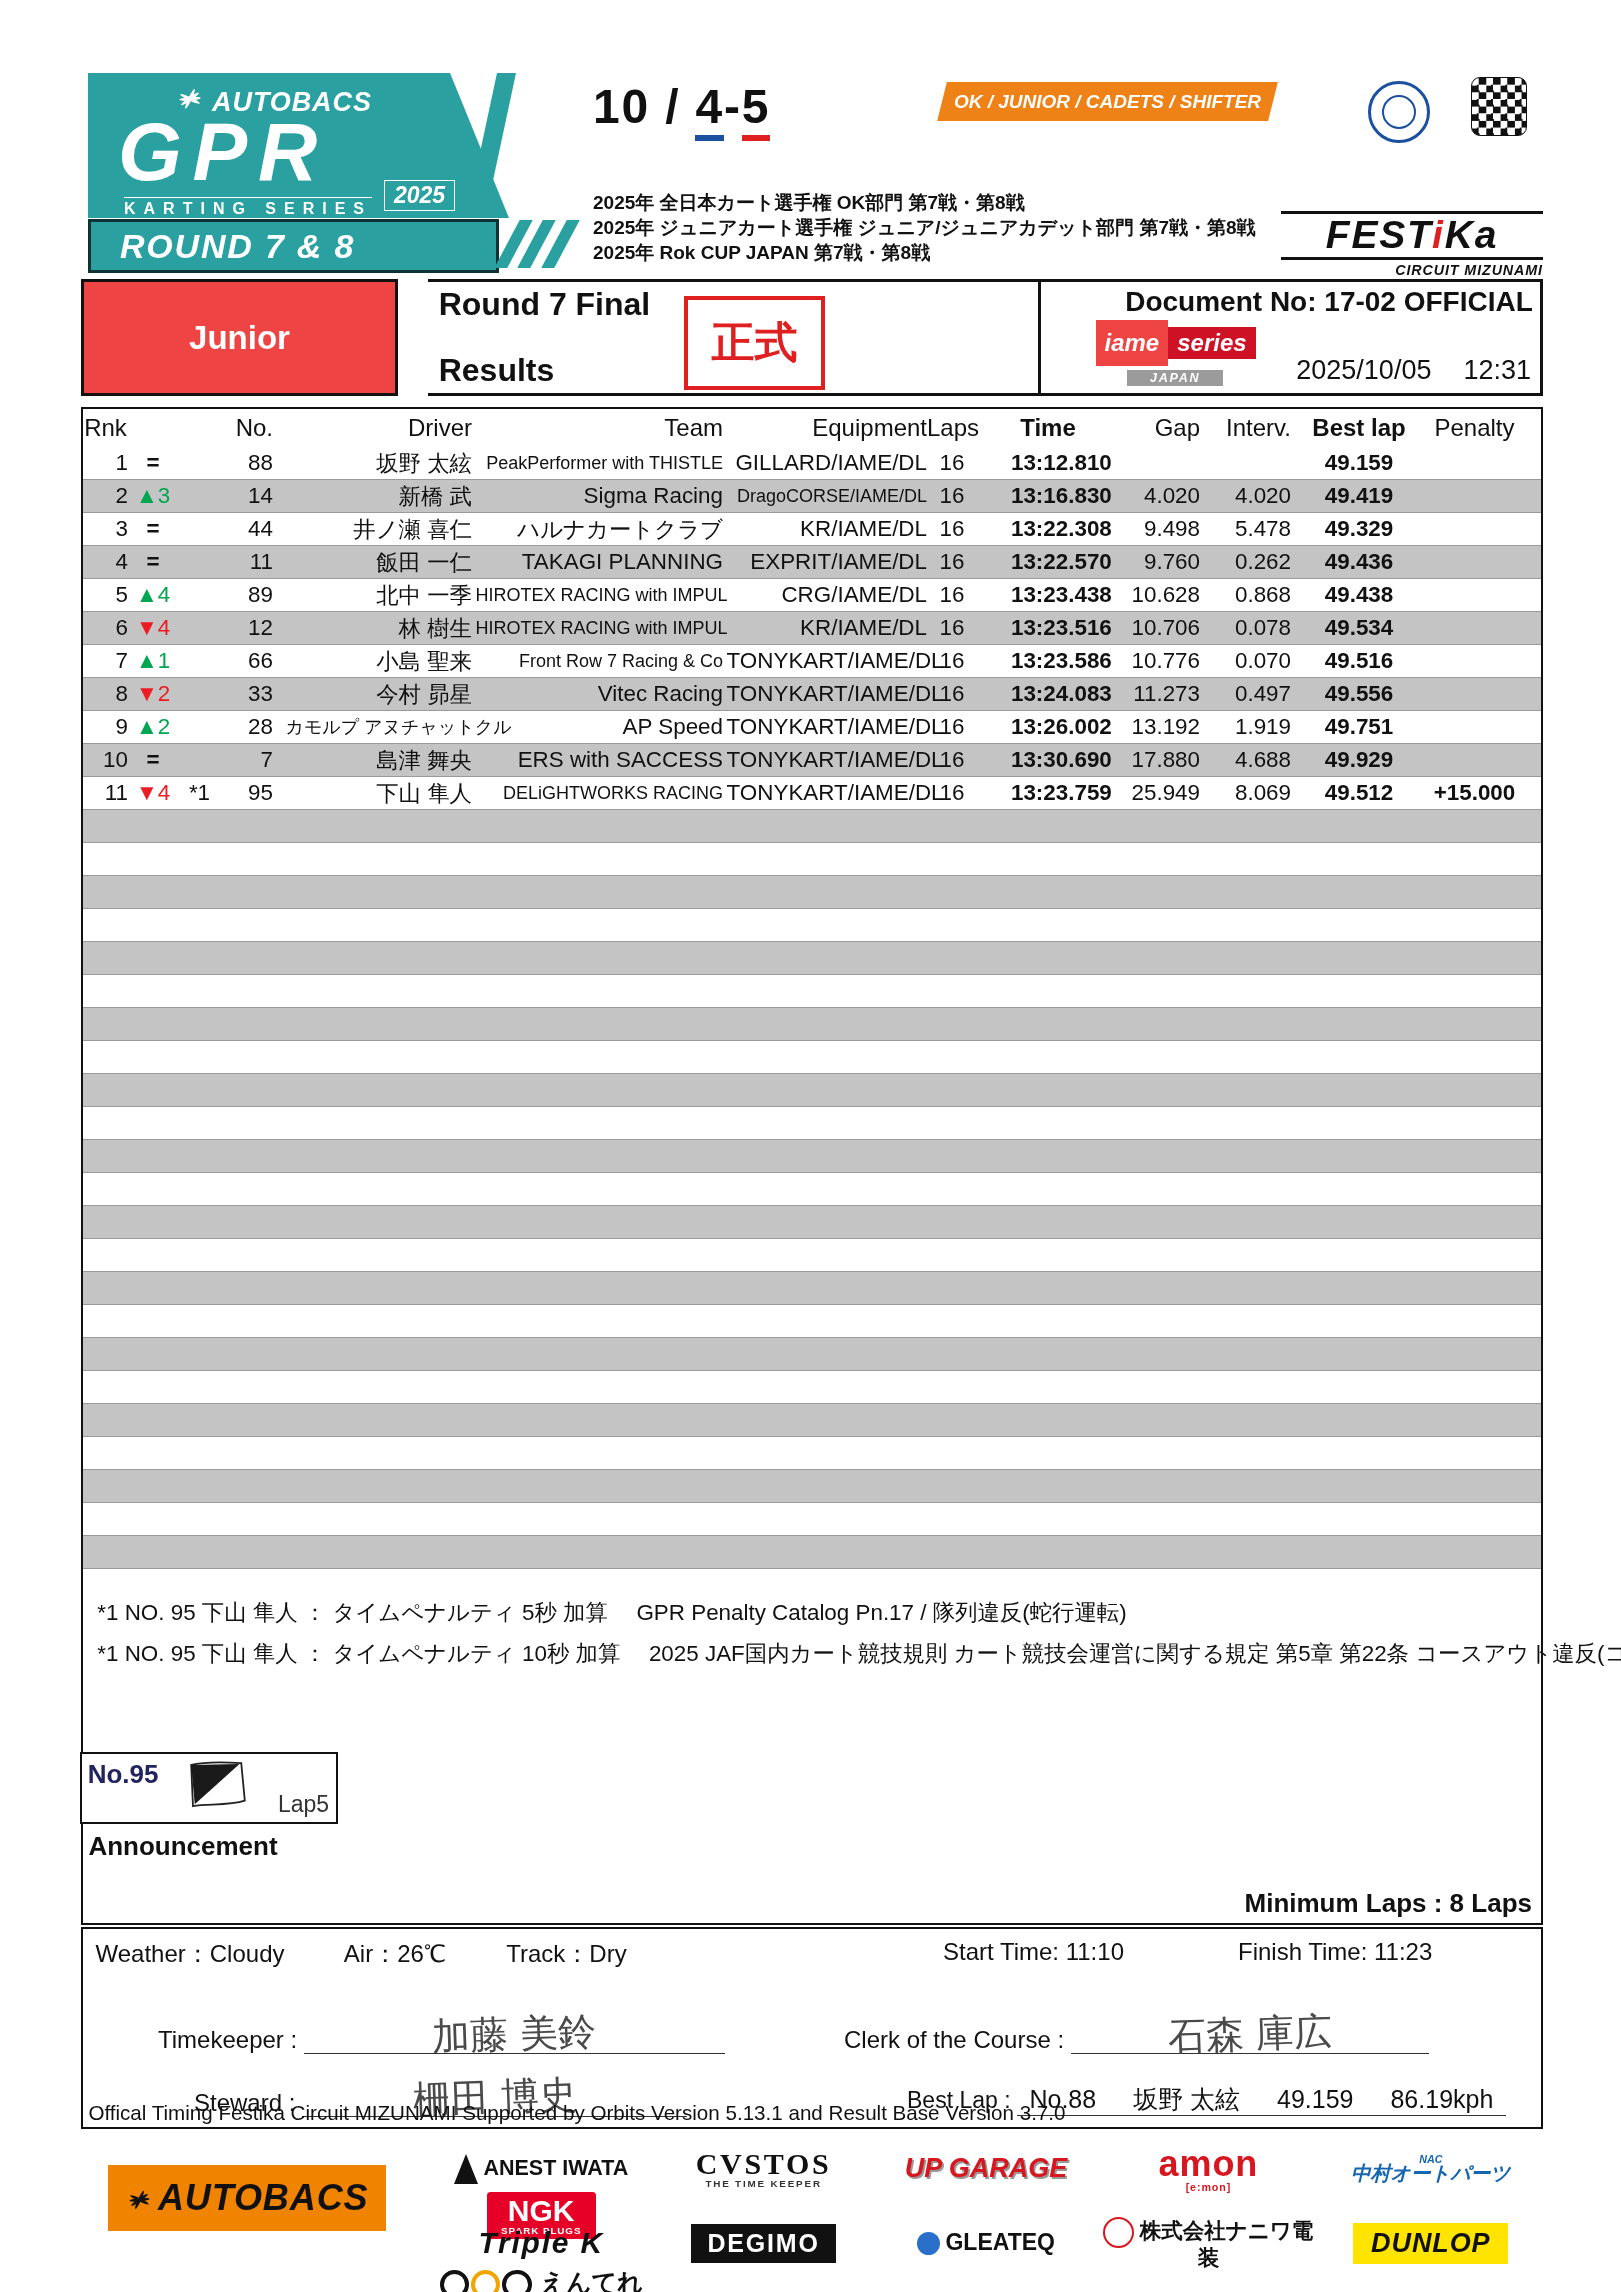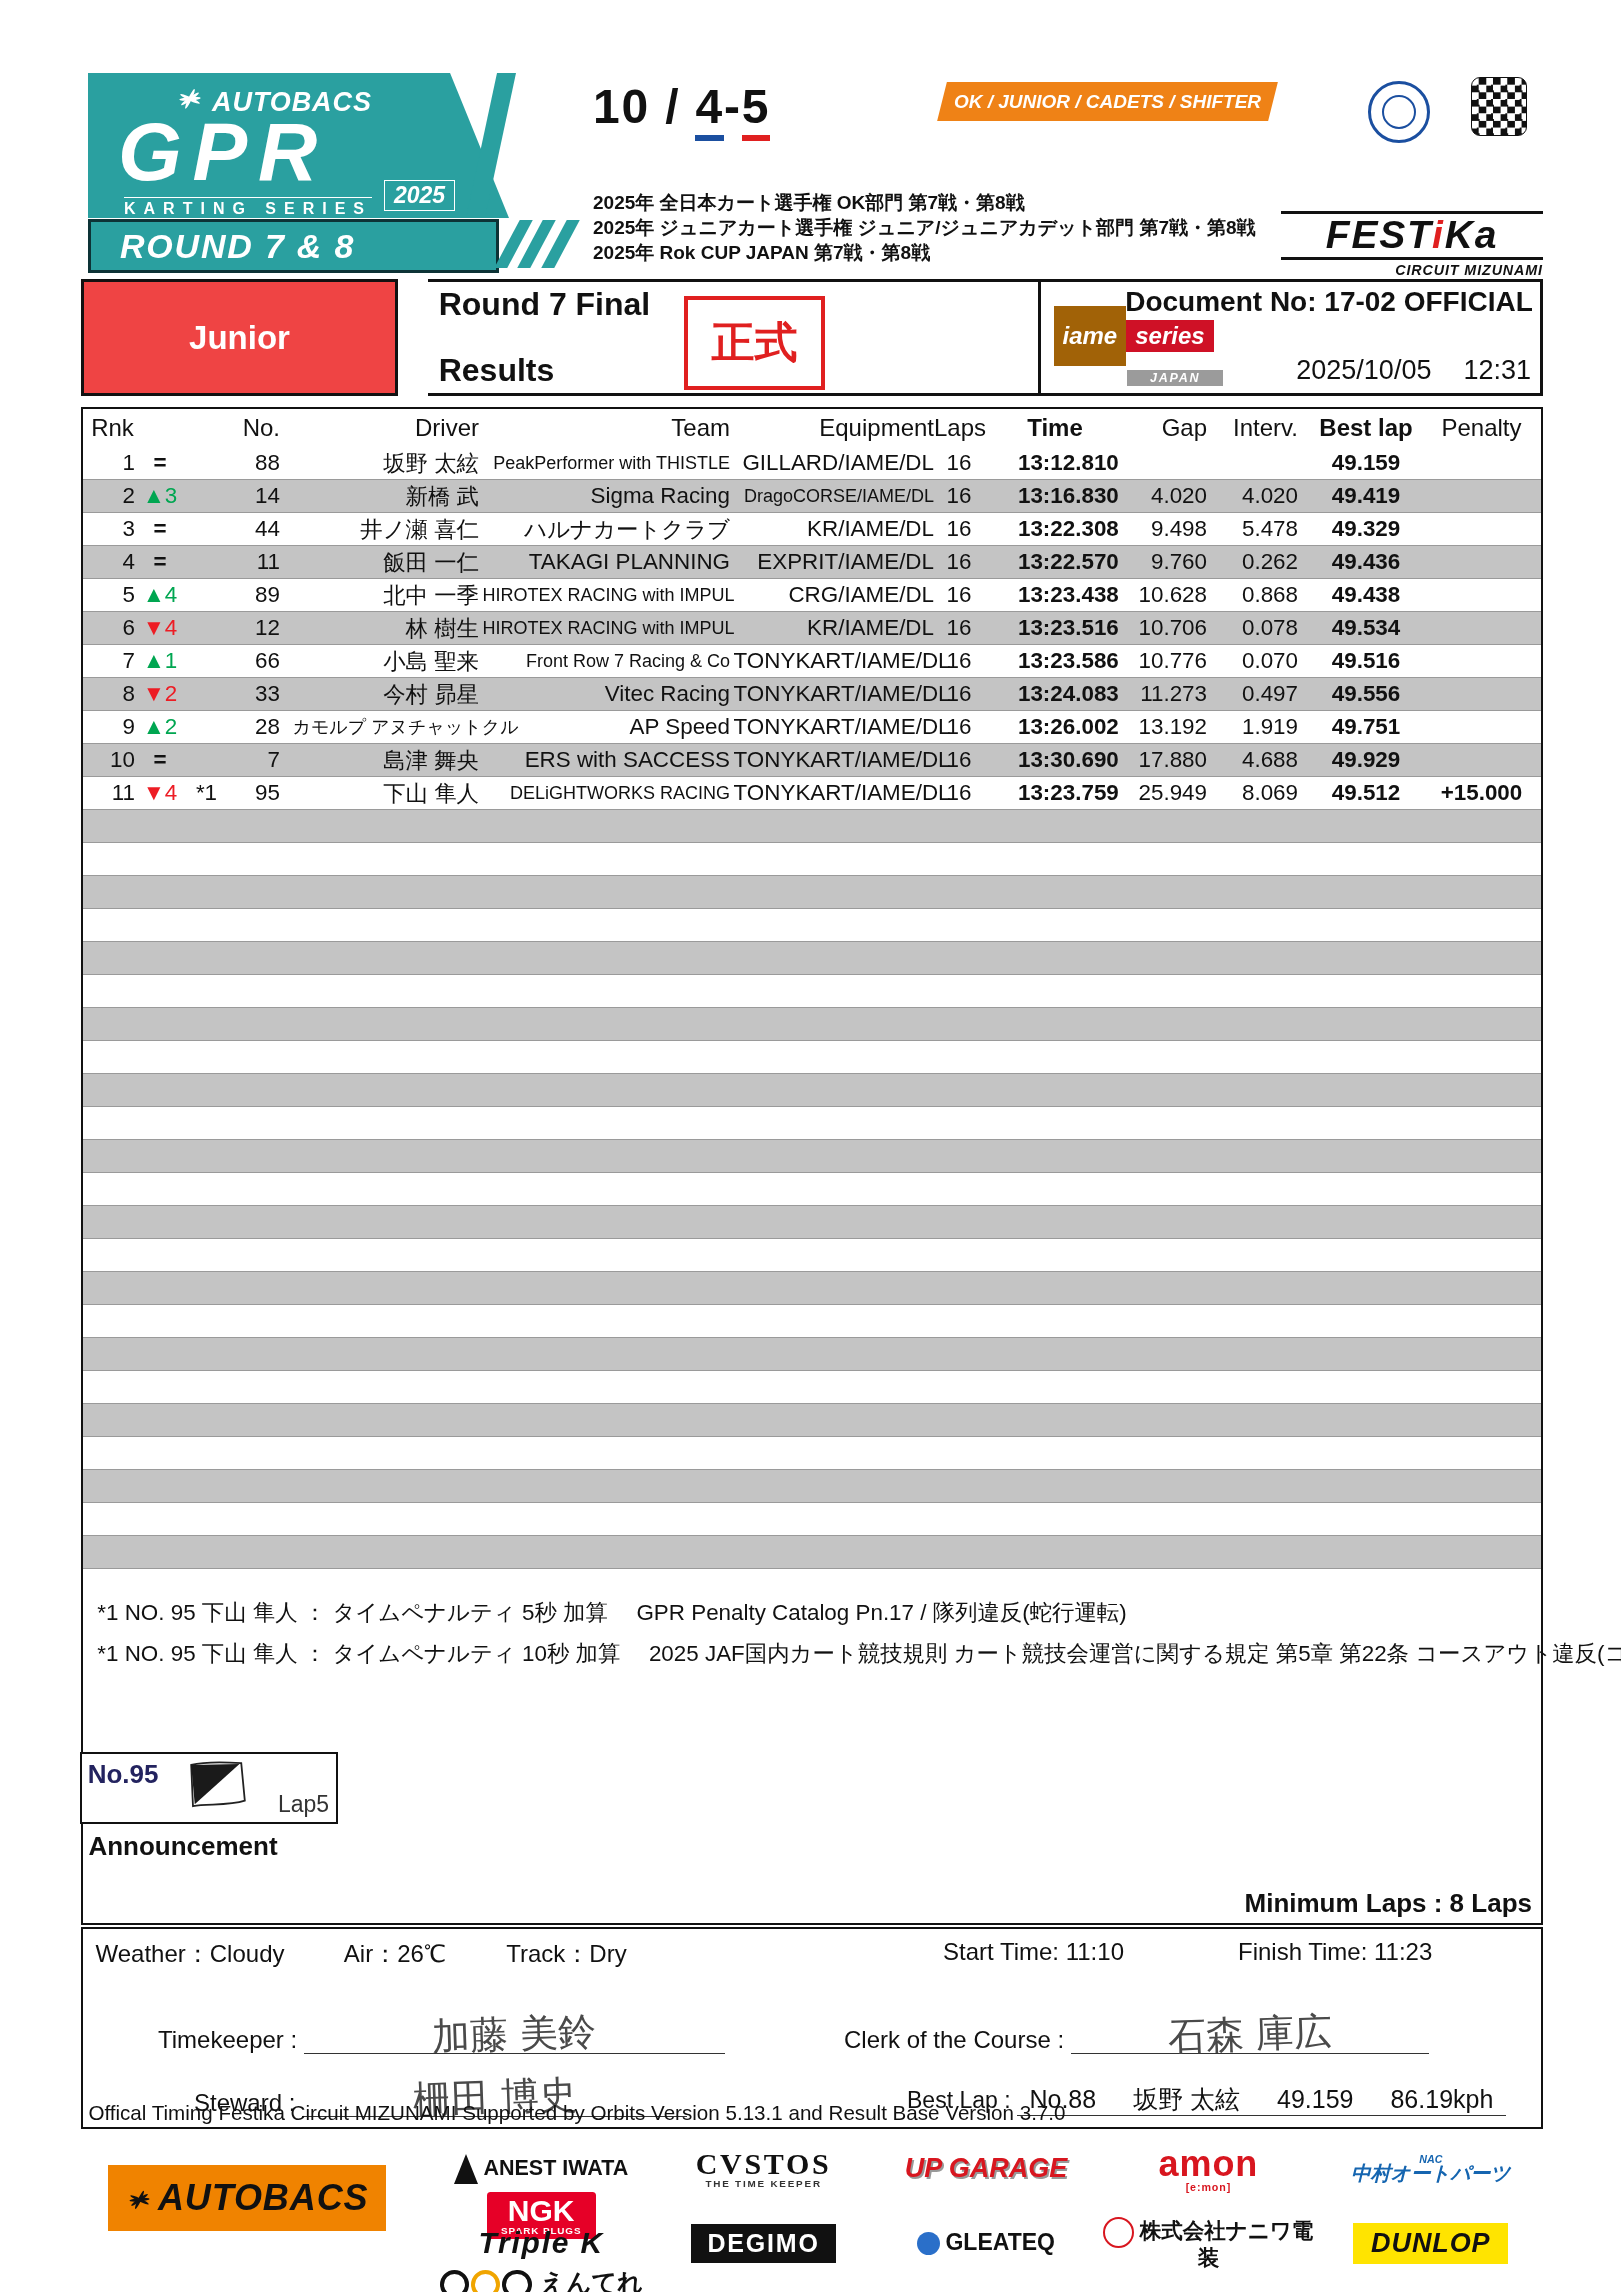--- a/index.html
+++ b/index.html
@@ -54,31 +54,31 @@
           box-sizing:border-box;display:flex;align-items:center;justify-content:center;color:#fff;font-weight:bold;font-size:33px;}
   .session-box{position:absolute;left:428px;top:279px;width:613px;height:117px;border:3.6px solid #111;border-left:none;
           box-sizing:border-box;padding:3.6px 10.7px;}
   .session-l1{font-size:32px;font-weight:900;}
   .session-l2{position:absolute;left:10.7px;bottom:3.6px;font-size:32px;font-weight:900;}
   .stamp{position:absolute;left:684px;top:296px;width:133px;height:86px;border:4.5px solid #e02020;color:#e02020;
           display:flex;align-items:center;justify-content:center;font-size:43px;font-weight:bold;background:#fff;}
   .doc-box{position:absolute;left:1041px;top:279px;width:502px;height:117px;border:3.6px solid #111;border-left:none;box-sizing:border-box;}
   .doc-no{position:absolute;top:3.6px;right:7.2px;font-size:28px;font-weight:600;white-space:nowrap;}
   .iame-logo{position:absolute;left:12.5px;bottom:27px;font-style:italic;font-weight:bold;font-size:24px;line-height:1;}
-  .iame-logo .b1{background:#a16207;color:#fff;padding:18px 9px;display:inline-block;}
+  .iame-logo .b1{background:#ef4444;color:#fff;padding:11px 9px;display:inline-block;margin-left:42px;}
   .iame-logo .b2{background:#cf1126;color:#fff;padding:3.6px 9px;display:inline-block;}
   .iame-japan{position:absolute;left:86px;bottom:7.2px;background:#9b9b9b;color:#fff;font-size:12.5px;font-weight:bold;
           padding:0.9px 23px;letter-spacing:1.8px;font-style:italic;}
   .doc-datetime{position:absolute;right:9px;bottom:7.2px;font-size:27px;}
   .doc-datetime span{margin-left:32px;}
 
   
   .table-box{position:absolute;left:81px;top:407px;width:1462px;height:1518px;border:2.7px solid #111;box-sizing:border-box;background:#fff;}
   .tgrid{display:grid;grid-template-columns:45px 50px 43px 52px 199px 251px 204px 50px 142px 90px 91px 118px 113px;
-          align-items:center;padding-left:7px;}
+          align-items:center;}
   .thead{height:38px;font-size:24px;}
   .trow{height:32px;font-size:22.4px;border-bottom:0.9px solid #9a9a9a;}
   .trow.stripe{background:#c4c4c4;}
   .c{white-space:nowrap;overflow:visible;}
   .c.r{text-align:right;}
   .c.ctr{text-align:center;}
   .c.l{text-align:right;padding-left:3.6px;}
   .c.bold{font-weight:bold;}
   .c.small{font-size:18px;}
   .cell-time{padding-right:7.2px;}

